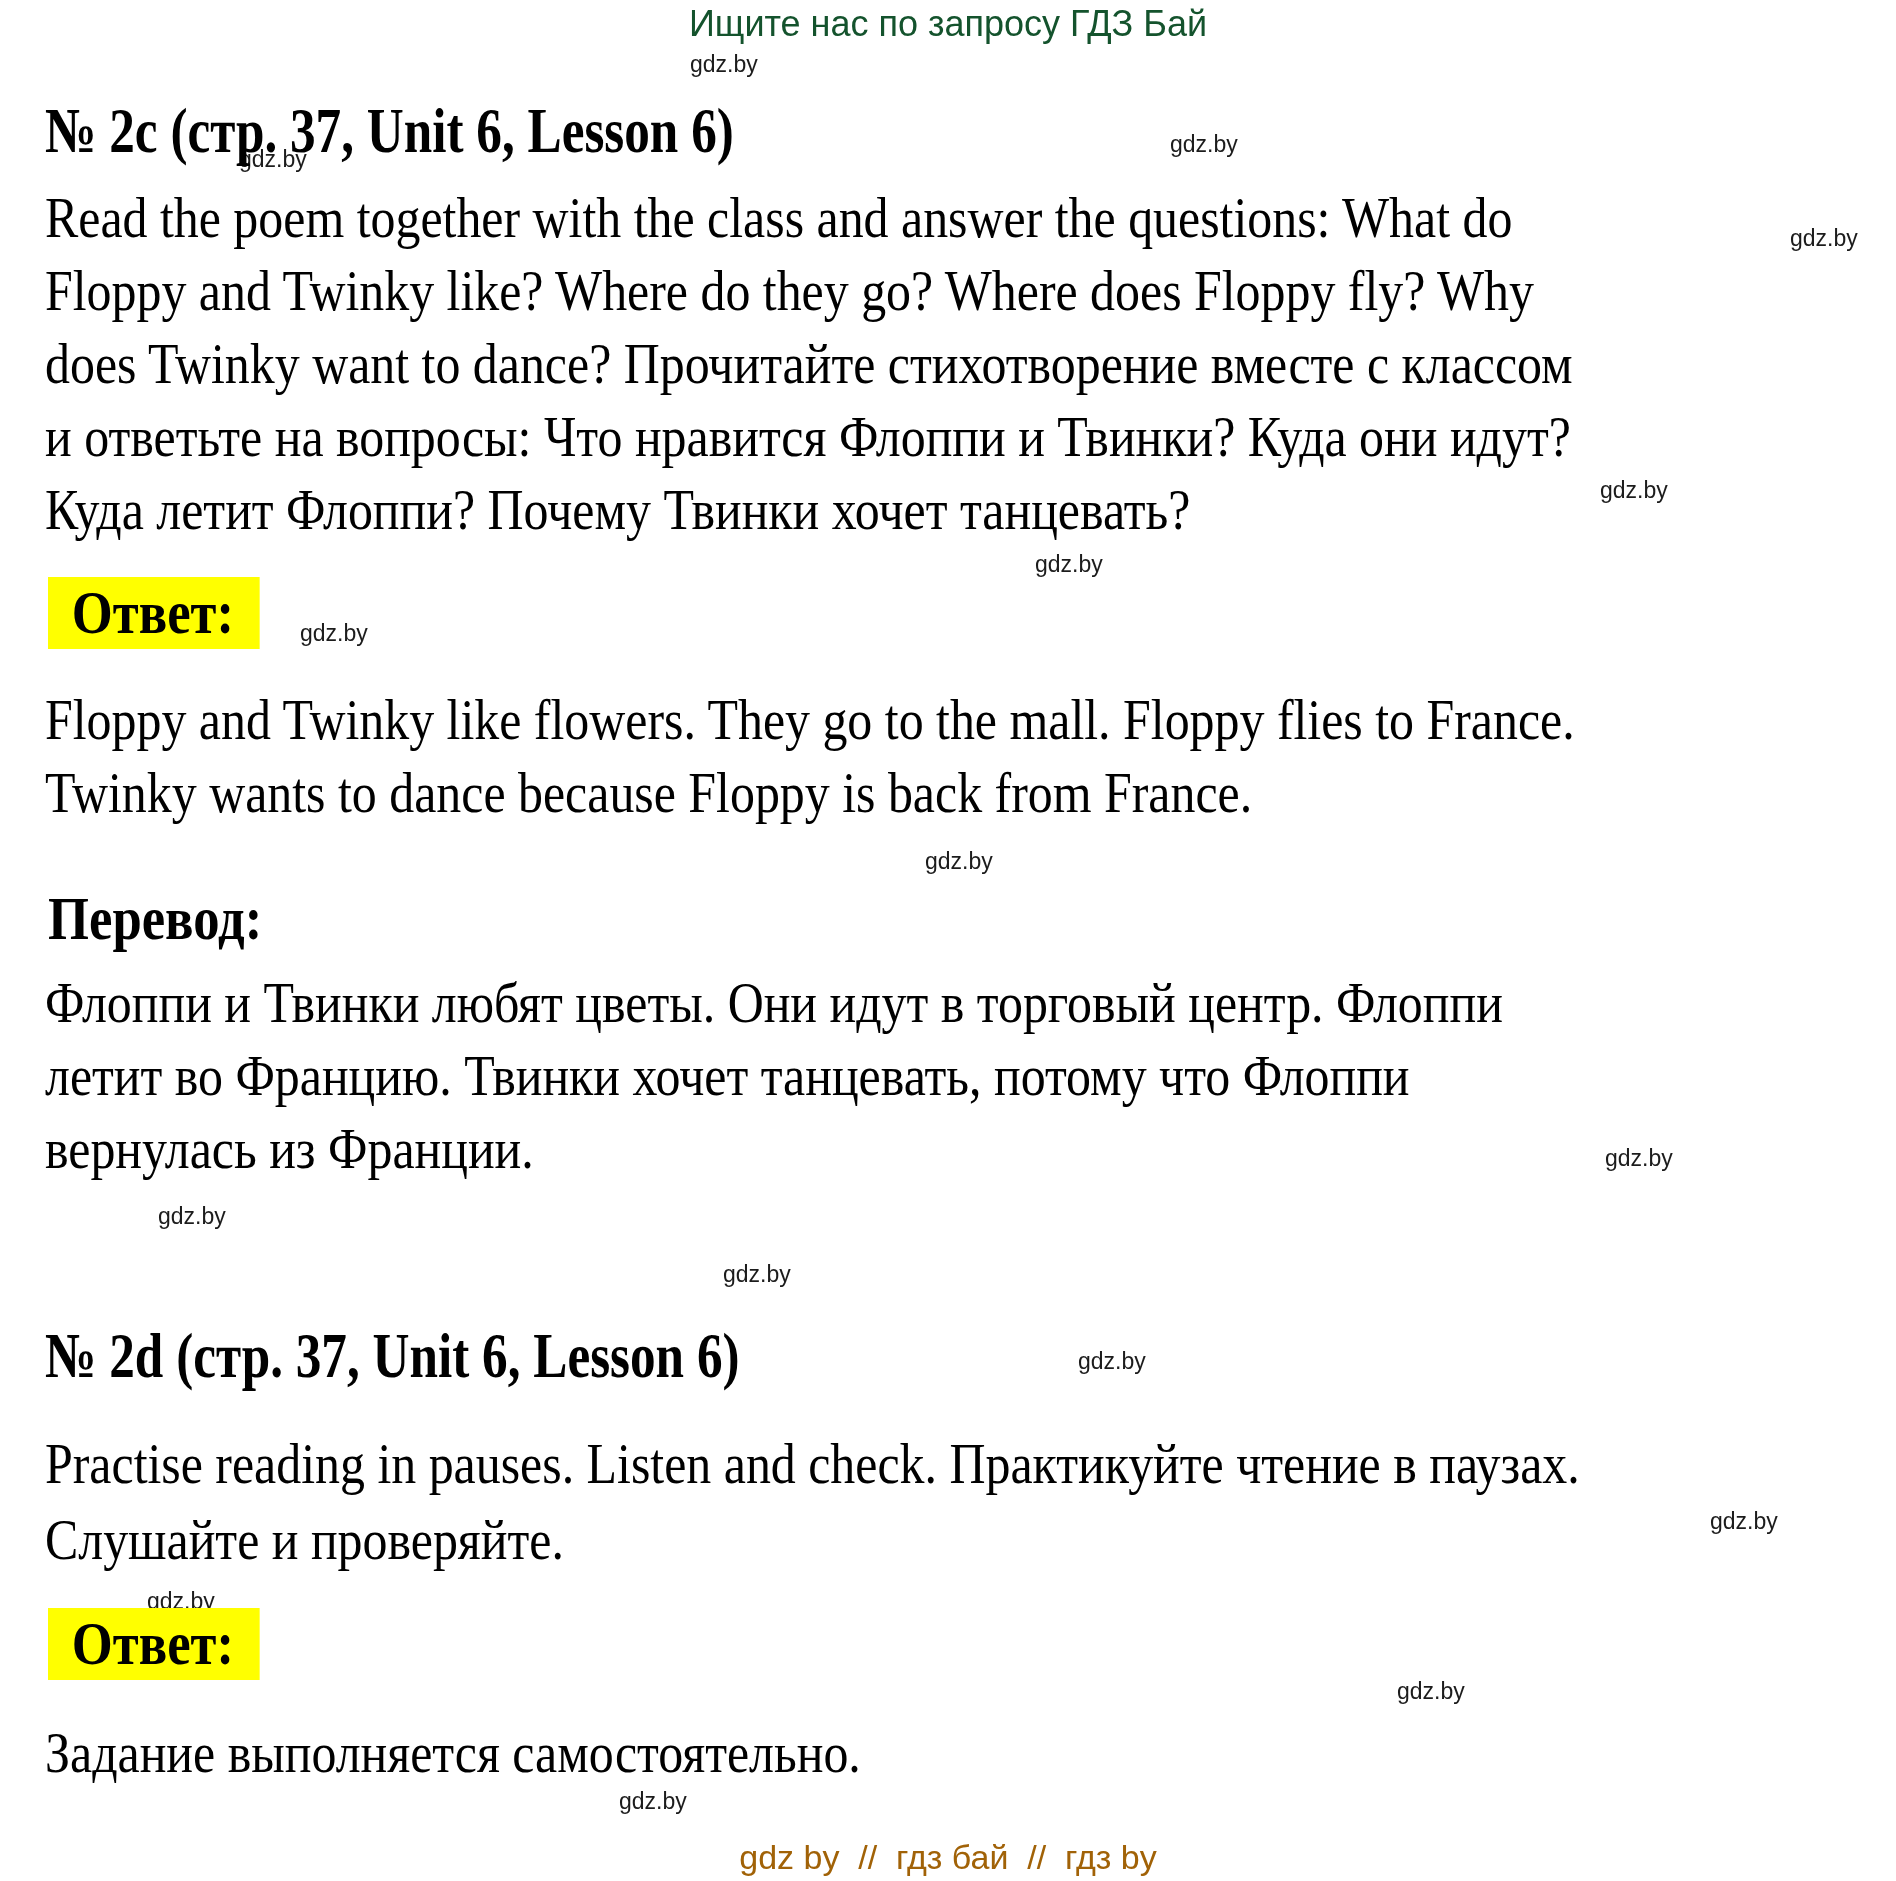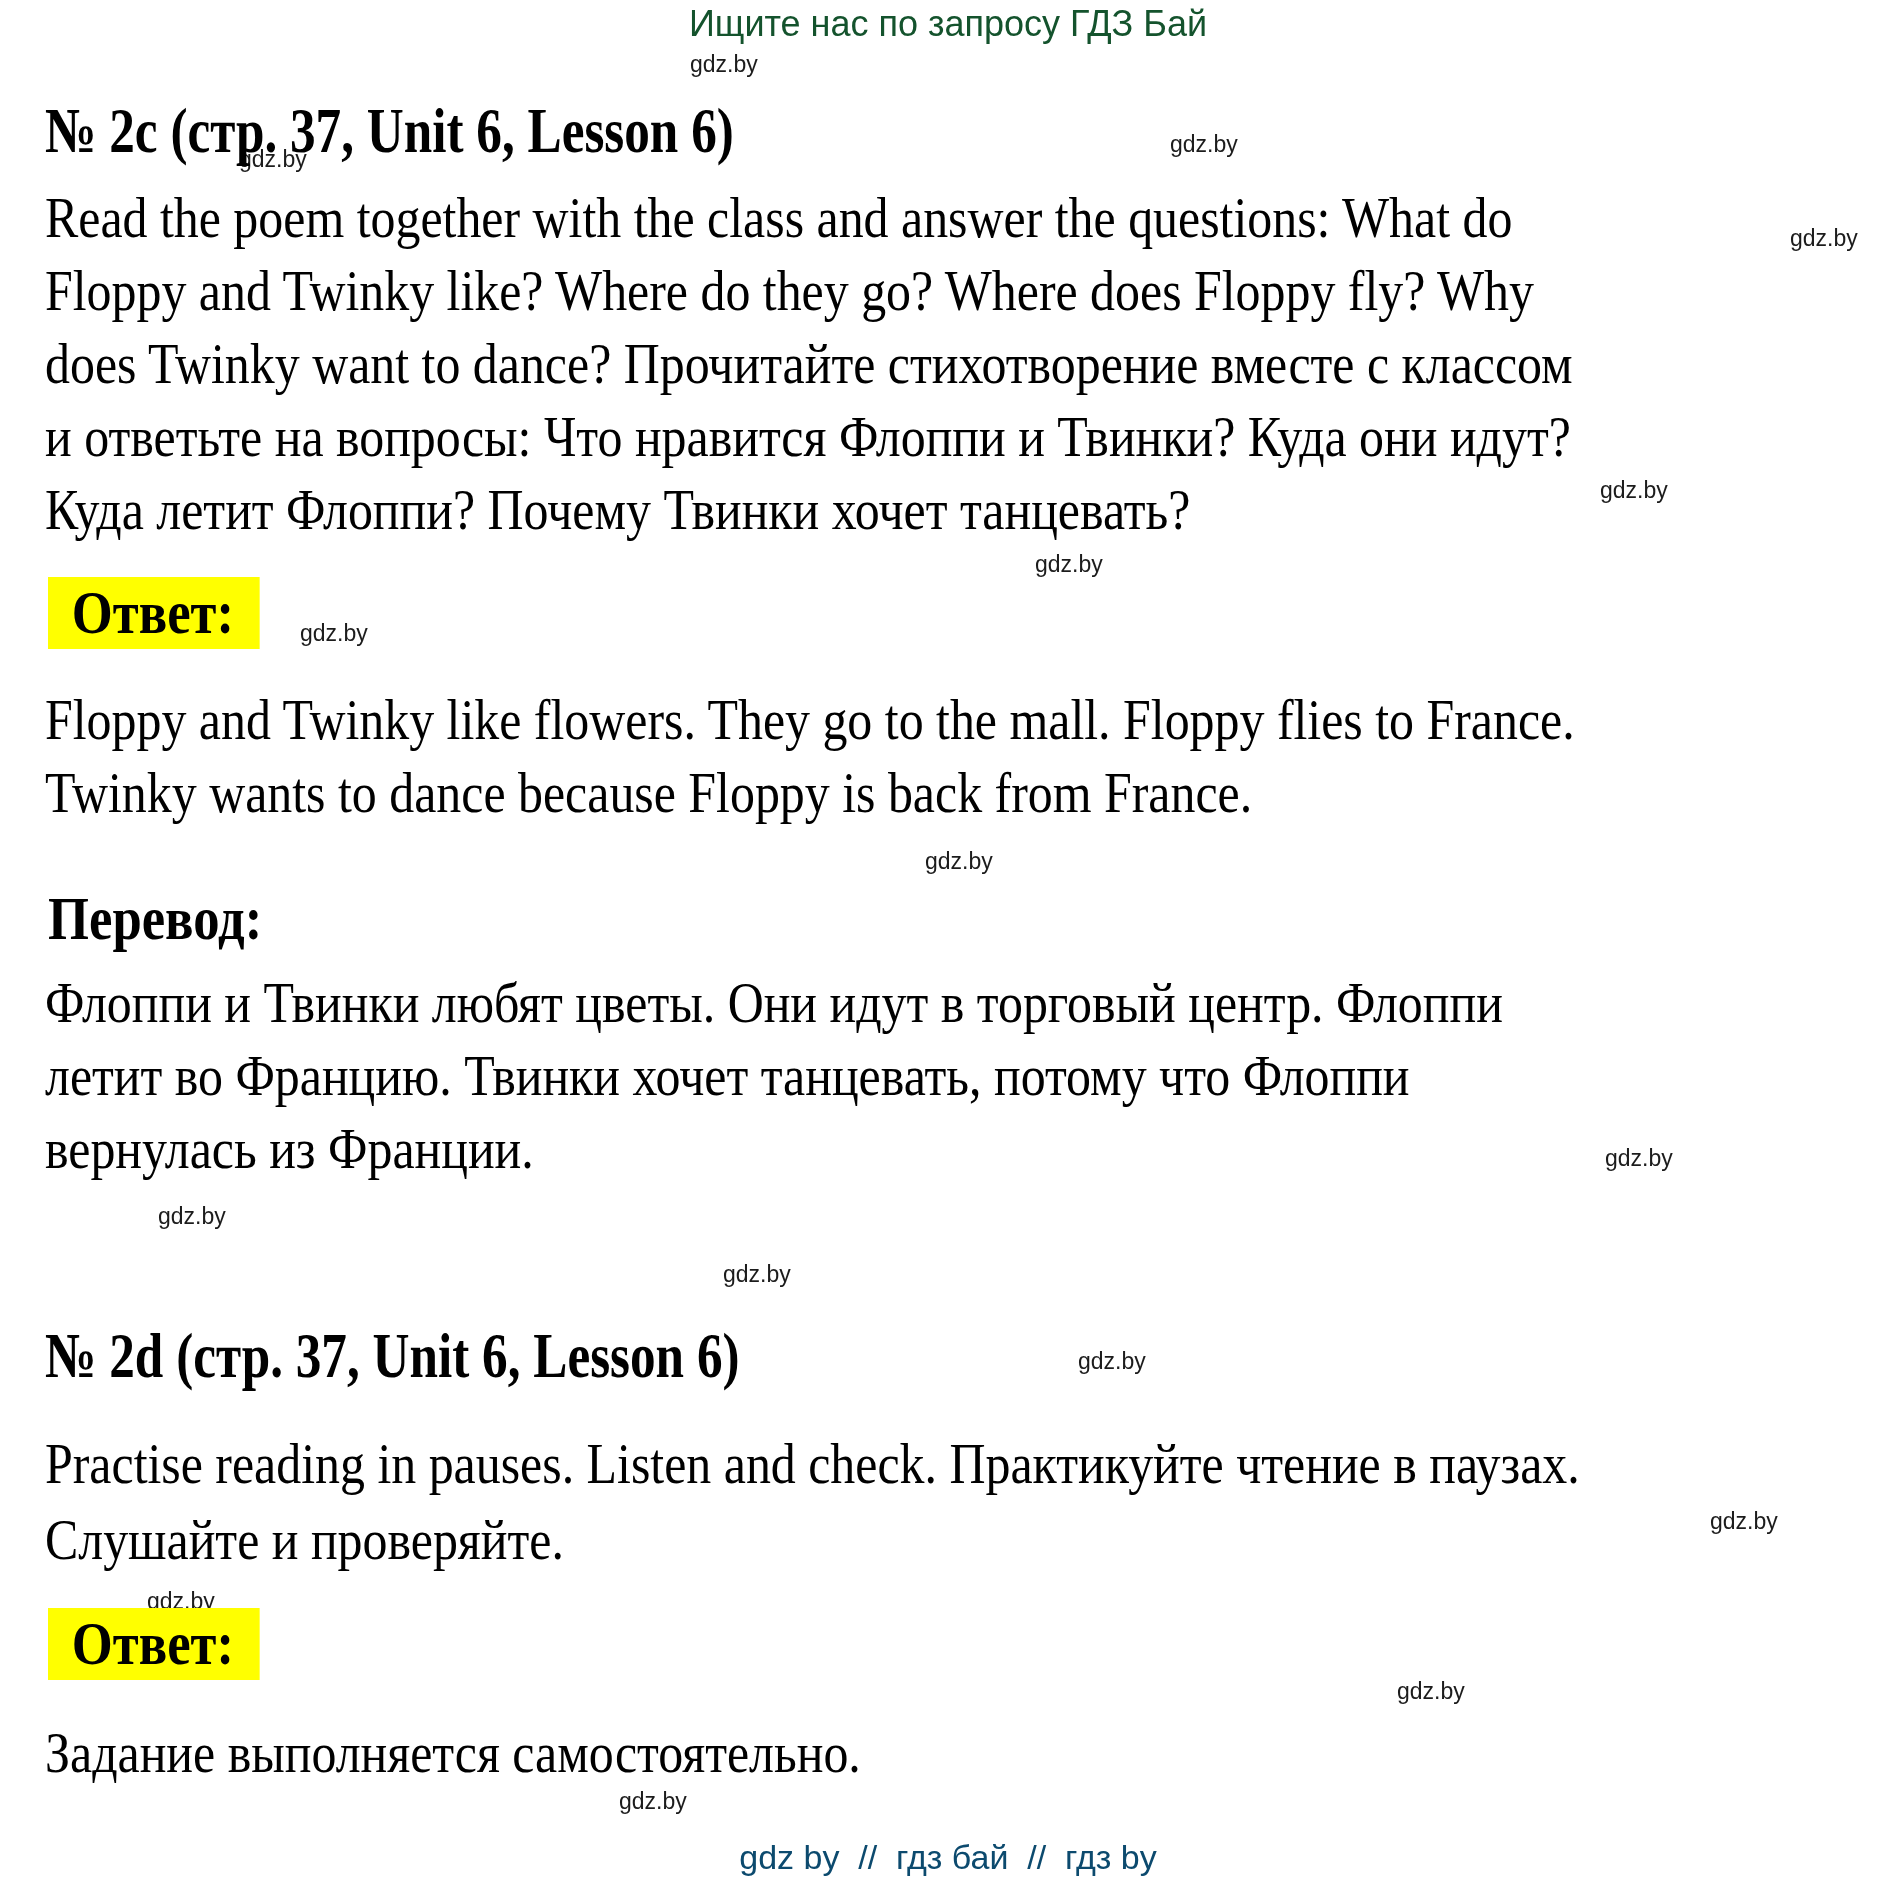--- a/index.html
+++ b/index.html
@@ -91,13 +91,13 @@
   <span class="tl">Practise reading in pauses. Listen and check. Практикуйте чтение в паузах.</span>
   <span class="tl">Слушайте и проверяйте.</span>
 </div>
 
 <div class="abs label hl" style="top: 1608px; background: rgb(255, 255, 0);">Ответ:</div>
 
 <div class="abs para" style="top:1716px;">
   <span class="tl">Задание выполняется самостоятельно.</span>
 </div>
 
-<div class="abs footer" style="color: #0c4a6e;">gdz by  //  гдз бай  //  гдз by</div>
+<div class="abs footer" style="color: #a16207;">gdz by  //  гдз бай  //  гдз by</div>
 
 </body></html>

